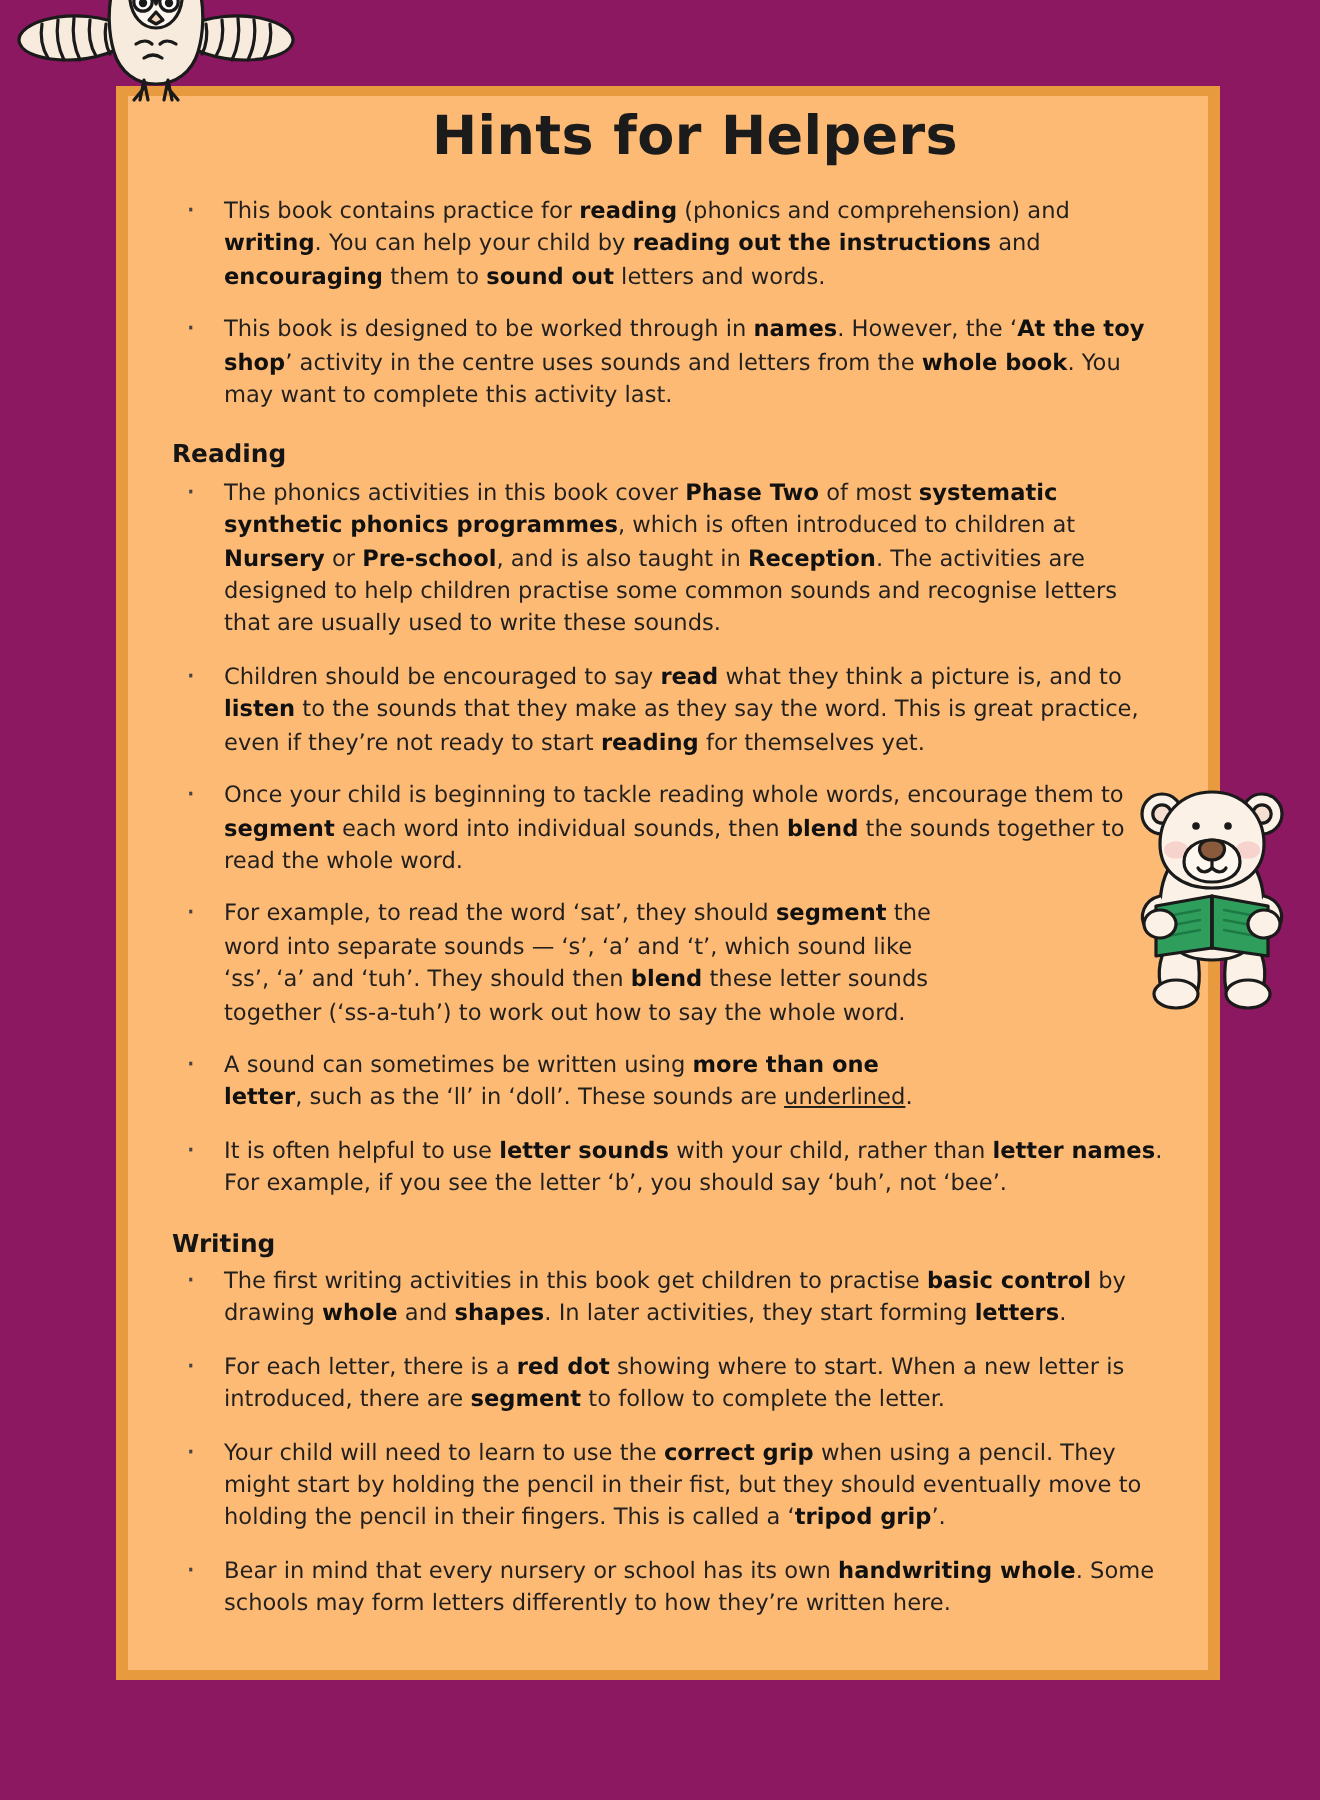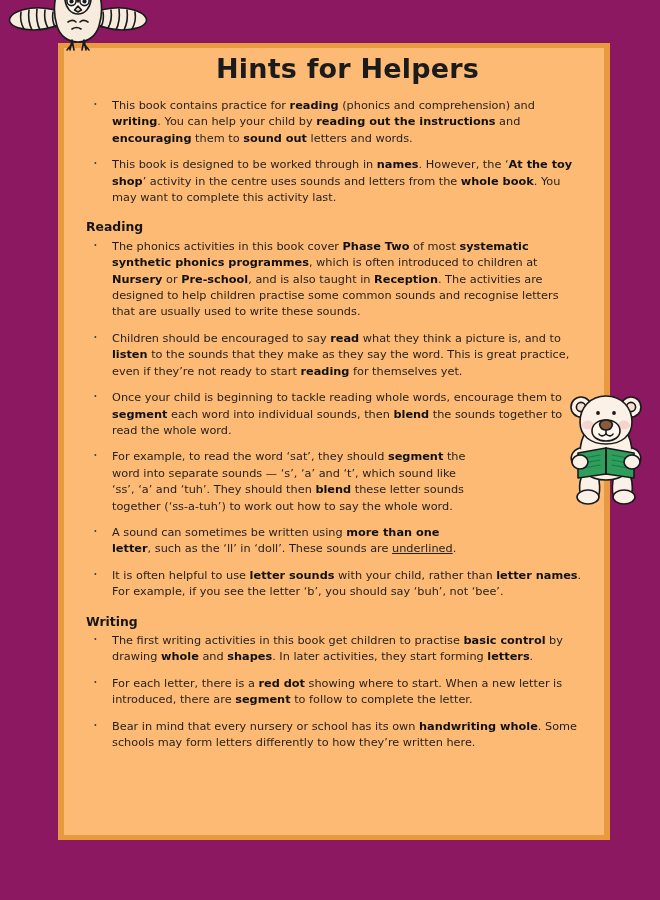--- a/index.html
+++ b/index.html
@@ -155,20 +155,21 @@
           <li class="bullet">Children should be encouraged to say <b>read</b> what they think a picture is, and to <b>listen</b> to the sounds that they make as they say the word.  This is great practice, even if they’re not ready to start <b>reading</b> for themselves yet.</li>
           <li class="bullet">Once your child is beginning to tackle reading whole words, encourage them to <b>segment</b> each word into individual sounds, then <b>blend</b> the sounds together to read the whole word.</li>
           <li class="bullet narrow">For example, to read the word ‘sat’, they should <b>segment</b> the word into separate sounds — ‘s’, ‘a’ and ‘t’, which sound like ‘ss’, ‘a’ and ‘tuh’.  They should then <b>blend</b> these letter sounds together (‘ss-a-tuh’) to work out how to say the whole word.</li>
           <li class="bullet narrow">A sound can sometimes be written using <b>more than one letter</b>, such as the ‘ll’ in ‘doll’.  These sounds are <u>underlined</u>.</li>
           <li class="bullet">It is often helpful to use <b>letter sounds</b> with your child, rather than <b>letter names</b>.  For example, if you see the letter ‘b’, you should say ‘buh’, not ‘bee’.</li>
         </ul>
         <div class="section-heading">Writing</div>
         <ul class="bullets">
           <li class="bullet">The first writing activities in this book get children to practise <b>basic control</b> by drawing <b>whole</b> and <b>shapes</b>.  In later activities, they start forming <b>letters</b>.</li>
           <li class="bullet">For each letter, there is a <b>red dot</b> showing where to start.  When a new letter is introduced, there are <b>segment</b> to follow to complete the letter.</li>
+          <li class="bullet">Your child will need to learn to use the <b>correct grip</b> when using a pencil.  They might start by holding the pencil in their fist, but they should eventually move to holding the pencil in their fingers.  This is called a ‘<b>tripod grip</b>’.</li>
           <li class="bullet">Bear in mind that every nursery or school has its own <b>handwriting whole</b>.  Some schools may form letters differently to how they’re written here.</li>
         </ul>
       </div>
   </div>
 
 </div>
 
 <svg id="owl-illustration" viewBox="0 0 140 86" xmlns="http://www.w3.org/2000/svg">
   <g stroke="#1a1a1a" stroke-width="1.6" fill="#f7ebdd" stroke-linejoin="round" stroke-linecap="round">
 

